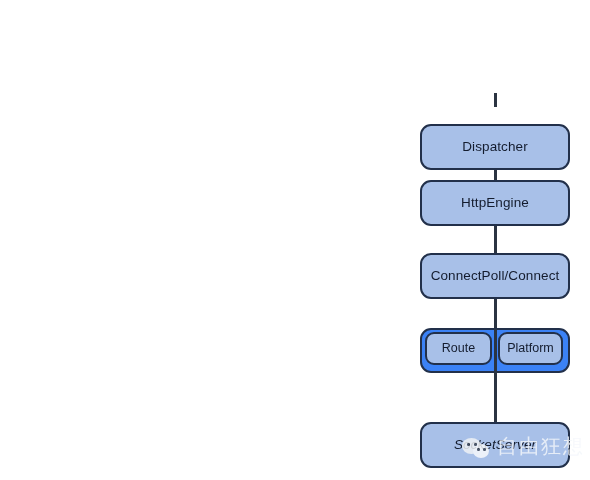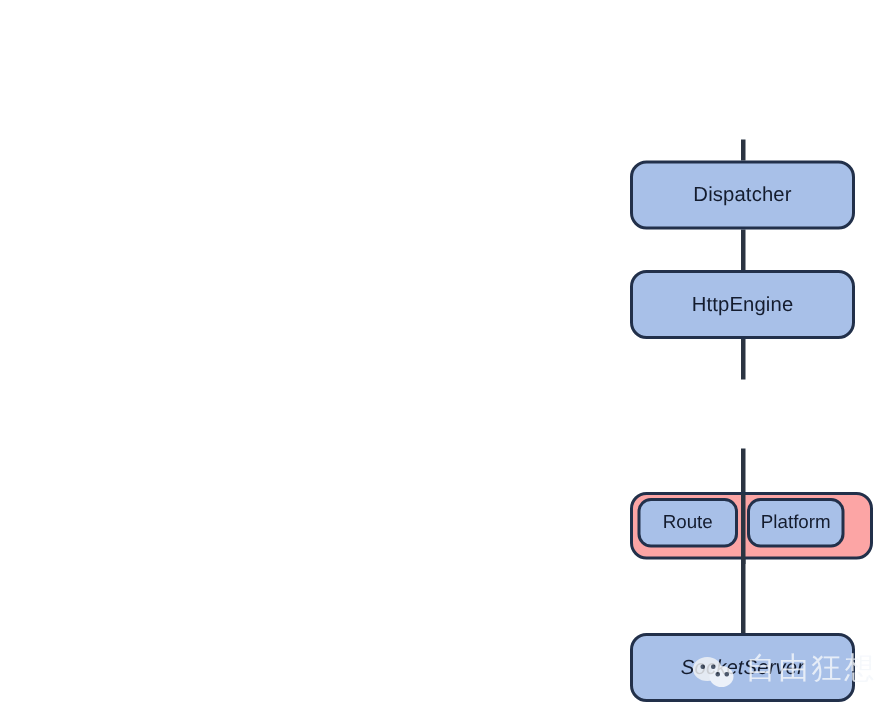--- a/index.html
+++ b/index.html
@@ -50,24 +50,24 @@
     white-space: nowrap;
     line-height: 1;
   }
   .n-tall { height: 46px; }
 
   
   .group-box {
     position: absolute;
     left: 420px;
     top: 328px;
-    width: 162px;
+    width: 150px;
     height: 45px;
     box-sizing: border-box;
-    background: #fca5a5;
+    background: #3b82f6;
     border: 2px solid #22304a;
     border-radius: 11px;
     z-index: 2;
   }
   .inner-node {
     position: absolute;
     top: 2px;
     height: 33px;
     box-sizing: border-box;
     background: #a8c0e8;
@@ -152,28 +152,31 @@
 
 <div id="canvas">
 
   <div class="connector" style="top:93px;height:14px;"></div>
   <div class="connector" style="top:153px;height:27px;"></div>
   <div class="connector" style="top:226px;height:27px;"></div>
   <div class="connector" style="top:299px;height:30px;"></div>
   <div class="connector" style="top:372px;height:51px;"></div>
 
 
-  <div class="node n-tall" style="top:107px;">
+  <div class="node n-tall" style="top:124px;">
     <span class="node-label">Dispatcher</span>
   </div>
 
   <div class="node n-tall" style="top:180px;">
     <span class="node-label">HttpEngine</span>
   </div>
 
+  <div class="node n-tall" style="top:253px;">
+    <span class="node-label">ConnectPoll/Connect</span>
+  </div>
 
   <div class="group-box">
     <div class="group-trunk"></div>
     <div class="inner-node inner-route">
       <span class="inner-label">Route</span>
     </div>
     <div class="inner-node inner-platform">
       <span class="inner-label">Platform</span>
     </div>
   </div>

